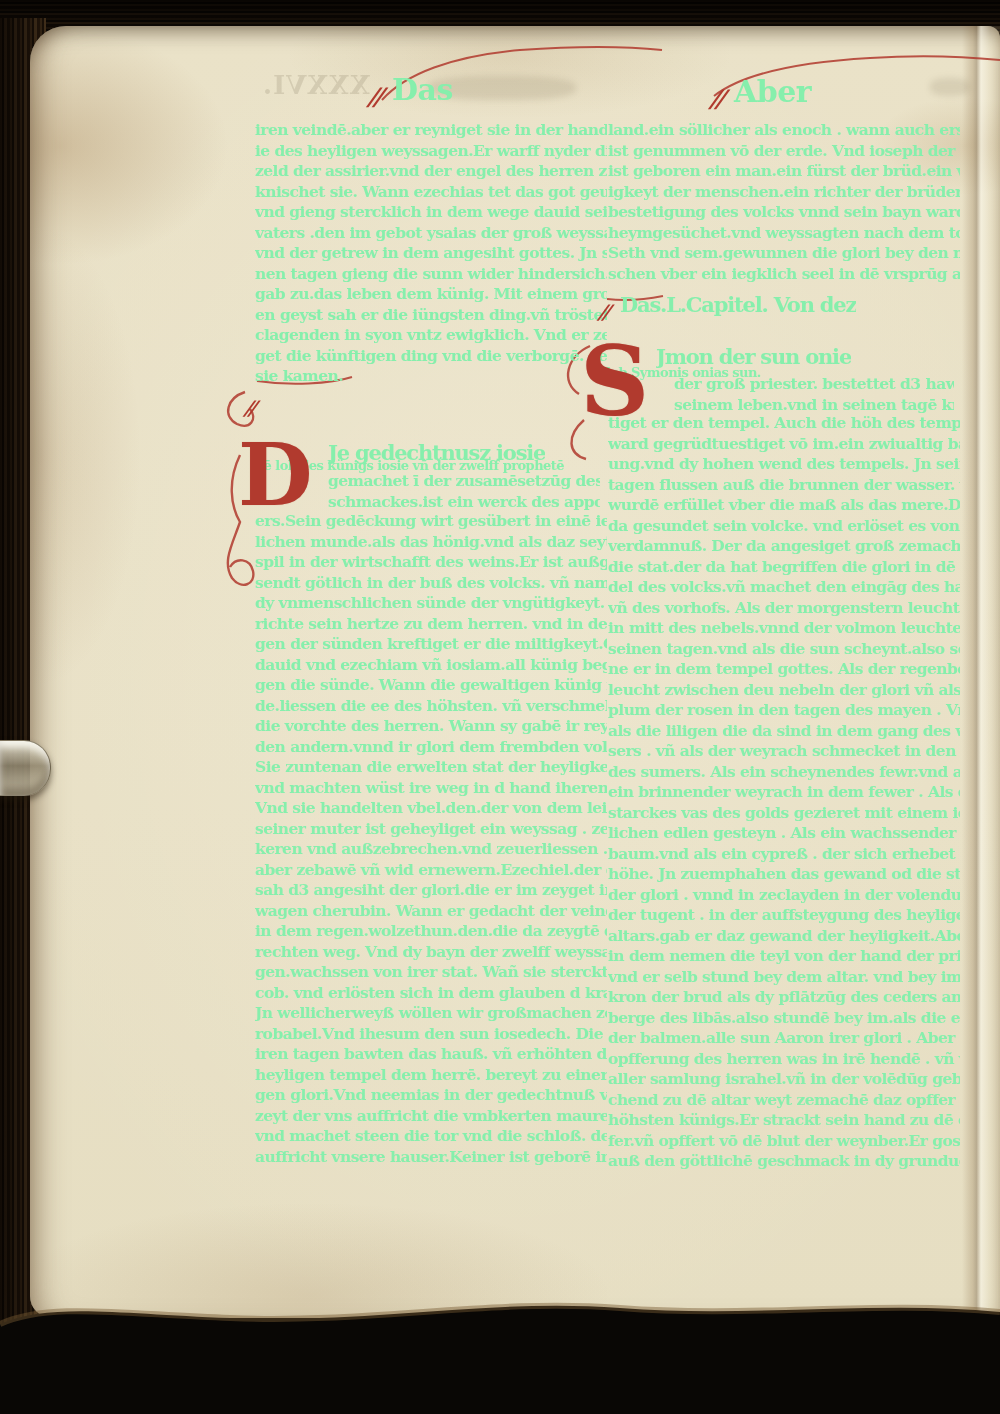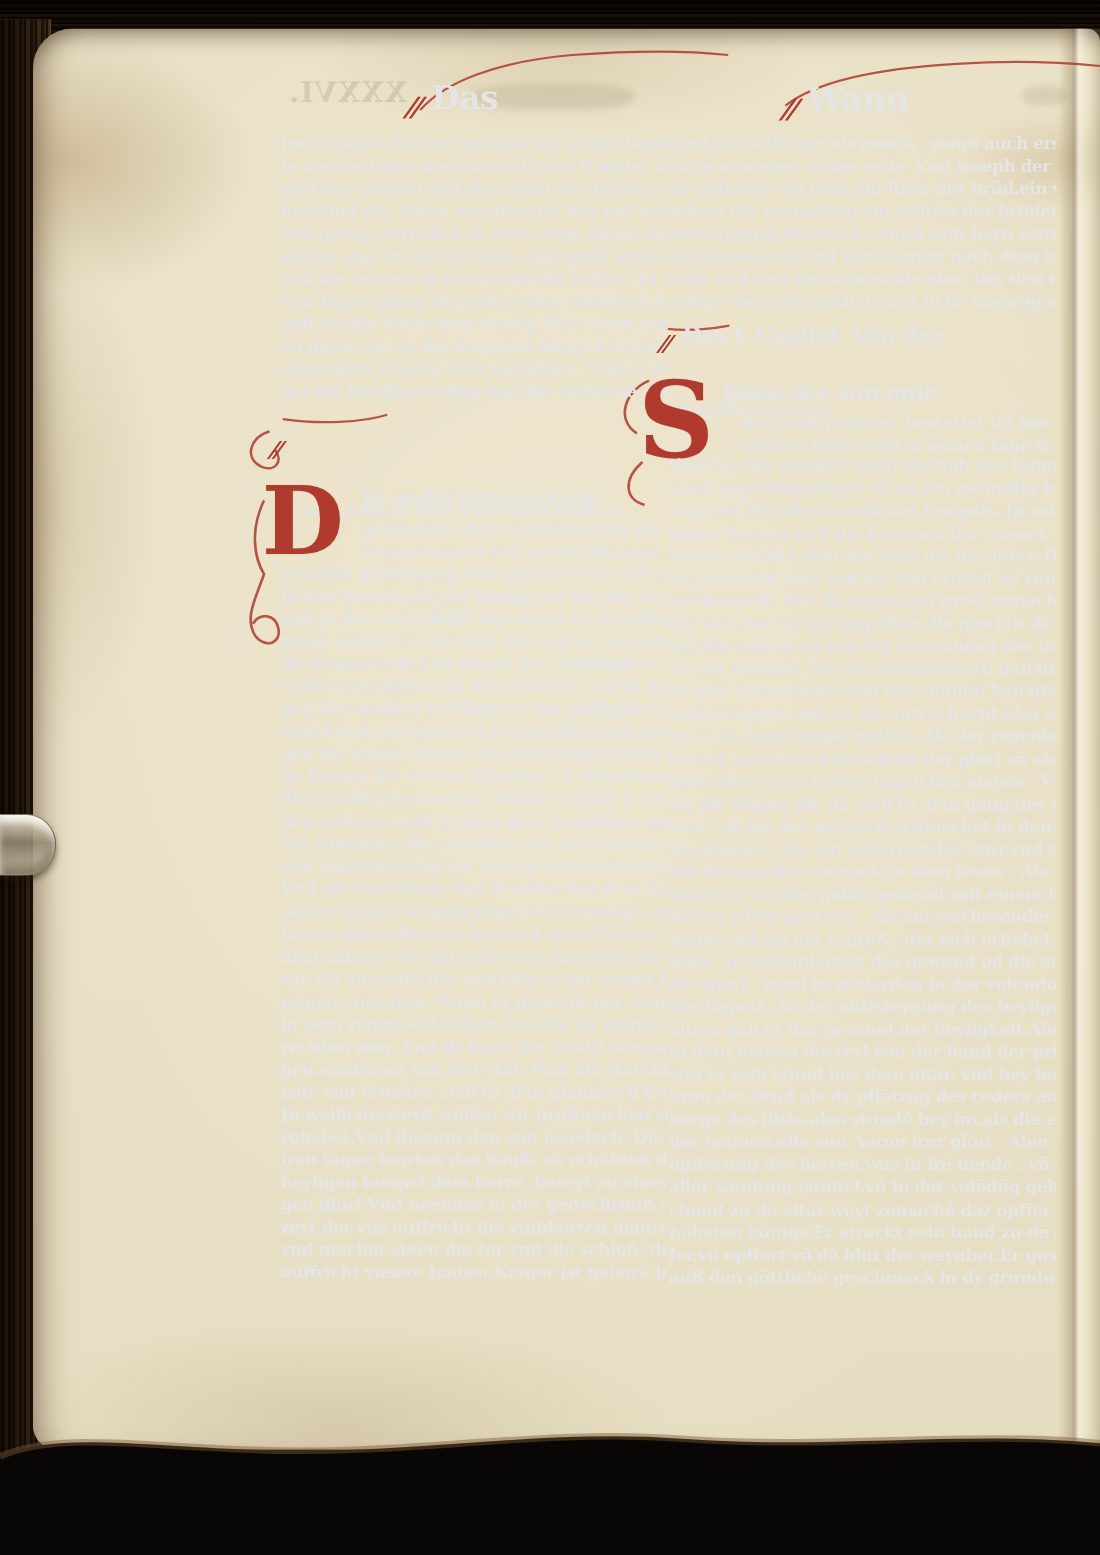--- a/index.html
+++ b/index.html
@@ -53,21 +53,21 @@
 
   
   .red-svg{position:absolute;left:0;top:0;width:1000px;height:1414px;pointer-events:none;}
 
   
   .ghost{position:absolute;color:#5a4f35;opacity:.15;filter:blur(.7px);
     transform:scale(-1,1);font-weight:700;letter-spacing:1px;}
   .smudge{position:absolute;background:rgba(104,94,64,.14);filter:blur(3px);border-radius:40%;}
 
   
-  .ink{color:#e5e5e5;}
+  .ink{color:#86efac;}
   .lines div{height:20.5px;white-space:nowrap;overflow:hidden;}
   .lines{position:absolute;width:352px;overflow:hidden;
     font-size:15.5px;font-weight:700;letter-spacing:-.55px;line-height:20.5px;}
   .bigline{position:absolute;white-space:nowrap;overflow:hidden;
     font-size:21px;font-weight:700;letter-spacing:-1.2px;}
   .subline{position:absolute;white-space:nowrap;overflow:hidden;width:352px;
     font-size:13px;font-weight:700;letter-spacing:-.55px;margin-top:39px;}
   .runhead{position:absolute;font-size:30px;font-weight:700;letter-spacing:-.5px;}
   .redmark{position:absolute;color:#b13a2e;font-size:24px;font-weight:700;font-style:italic;
     transform:skewX(-12deg);letter-spacing:-3px;}
@@ -95,35 +95,36 @@
     <path d="M607,299 C625,301 648,299 663,296"></path>
     <path d="M245,392 C227,398 222,416 237,424 C250,430 258,419 250,409" stroke-width="2.4"></path>
     <path d="M240,455 C228,480 230,505 240,522 C232,545 222,562 232,578 C241,590 256,585 253,571 C250,558 236,557 230,567" stroke-width="2.4"></path>
     <path d="M590,346 C567,356 560,382 579,394" stroke-width="2.4"></path>
     <path d="M584,420 C566,436 568,454 586,459" stroke-width="2.4"></path>
   </svg>
 
   <span class="redmark" style="left:370px;top:82px;">//</span>
   <div class="runhead ink" style="left:392px;top:72px;">Das</div>
   <span class="redmark" style="left:712px;top:84px;">//</span>
-  <div class="runhead ink" style="left:734px;top:74px;">Wann</div>
+  <div class="runhead ink" style="left:734px;top:74px;">Aber</div>
 
   <div class="lines ink" style="left:255px;top:120px;">
       <div>iren veindē.aber er reyniget sie in der hand ysa</div>
       <div>ie des heyligen weyssagen.Er warff nyder die</div>
       <div>zeld der assirier.vnd der engel des herren zer/</div>
       <div>knischet sie. Wann ezechias tet das got geuiel.</div>
       <div>vnd gieng stercklich in dem wege dauid seines</div>
       <div>vaters .den im gebot ysaias der groß weyssag</div>
       <div>vnd der getrew in dem angesiht gottes. Jn sei</div>
       <div>nen tagen gieng die sunn wider hindersich. vñ</div>
       <div>gab zu.das leben dem künig. Mit einem groß</div>
       <div>en geyst sah er die iüngsten ding.vñ tröstet dye</div>
       <div>clagenden in syon vntz ewigklich. Vnd er zey/</div>
       <div>get die künftigen ding vnd die verborgē. ee d3</div>
+      <div>sie kamen.</div>
     </div>
 
   <span class="redmark" style="left:246px;top:396px;font-size:20px;">//</span>
   <div class="subline ink" style="left:255px;top:419px;">dē lob des künigs iosie vñ der zwelff prophetē</div>
 
   <div class="lombard" style="left:238px;top:432px;font-size:86px;">D</div>
   <div class="bigline ink" style="left:328px;top:440px;max-width:270px;">Je gedechtnusz iosie</div>
   <div class="lines ink" style="left:328px;top:471px;width:272px;">
       <div>gemachet ī der zusamēsetzūg des ge/</div>
       <div>schmackes.ist ein werck des appoteck</div>

